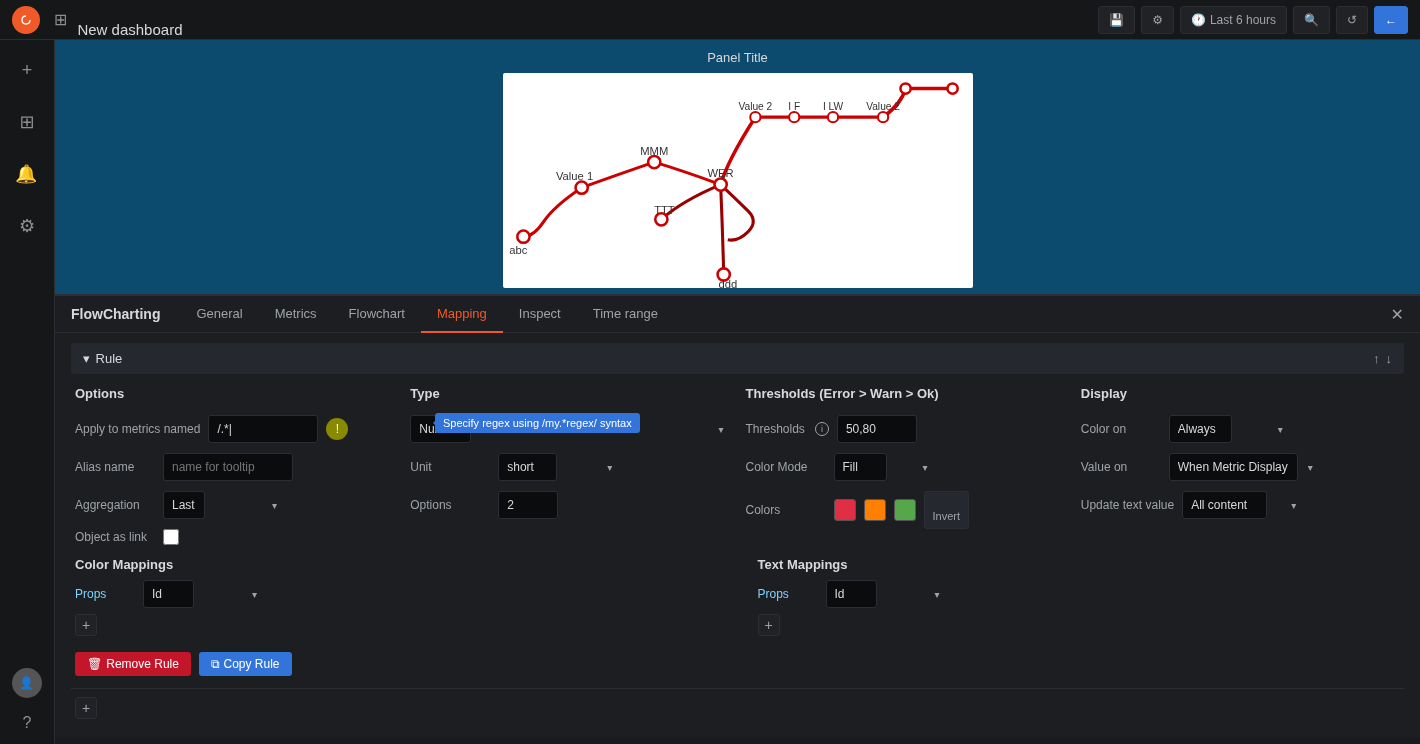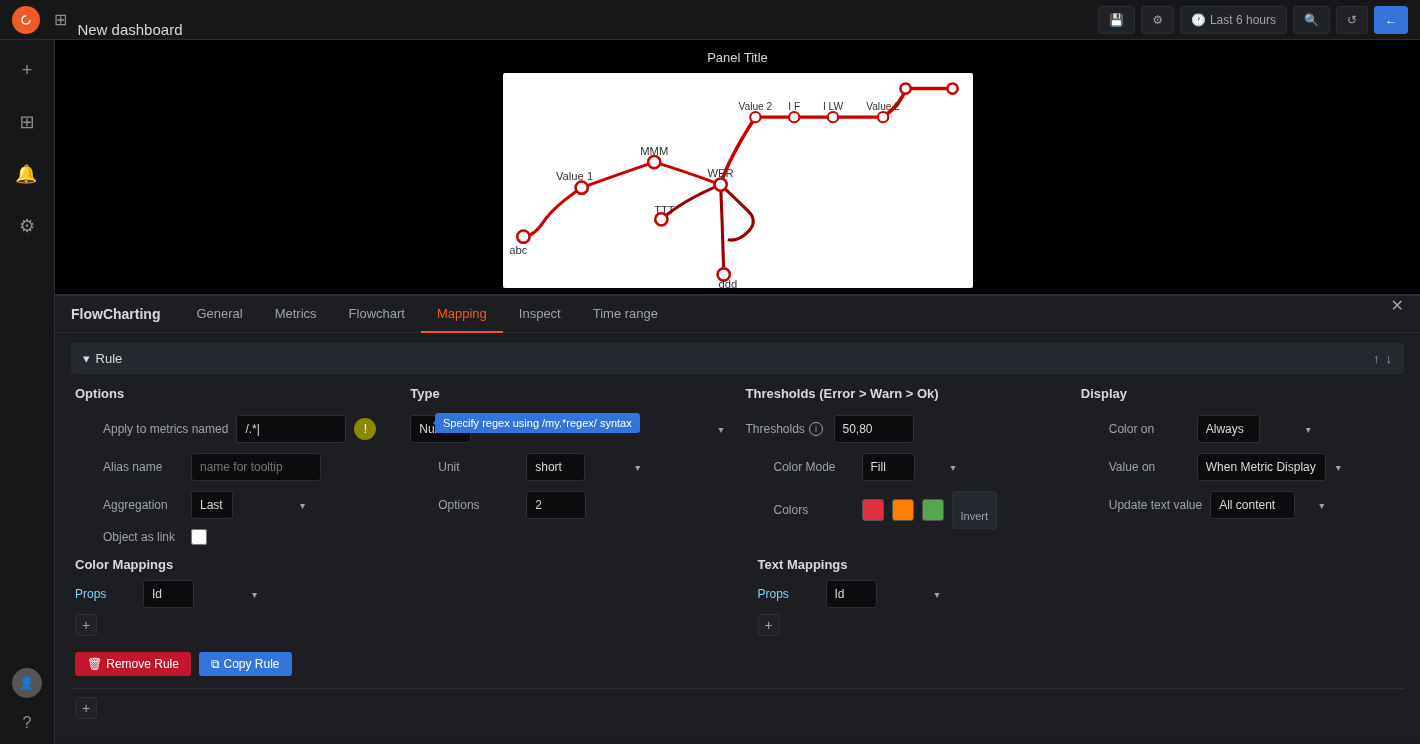--- a/index.html
+++ b/index.html
@@ -101,21 +101,21 @@
       top: 40px;
       left: 55px;
       right: 0;
       bottom: 0;
       overflow-y: auto;
       background: #1a1b1e;
     }
 
     
     .panel-area {
-      background: #000000;
+      background: #0c4a6e;
       padding: 10px 10px 6px 10px;
       min-height: 240px;
     }
     .panel-title {
       text-align: center;
       color: #d8d9da;
       font-size: 13px;
       margin-bottom: 8px;
     }
     .panel-chart-container {
@@ -133,20 +133,21 @@
     }
 
     
     .editor-panel {
       background: #1c1e21;
       border-top: 2px solid #2c2e33;
       padding: 0;
     }
     .editor-header {
       display: flex;
+      align-items: center;
       padding: 0 16px;
       border-bottom: 1px solid #2c2e33;
       background: #1c1e21;
     }
     .editor-title {
       color: #d8d9da;
       font-size: 14px;
       font-weight: 600;
       padding: 10px 0;
       margin-right: 20px;
@@ -221,21 +222,20 @@
     .form-row {
       display: flex;
       align-items: center;
       gap: 8px;
     }
     .form-label {
       color: #9fa3a7;
       font-size: 12px;
       min-width: 80px;
       flex-shrink: 0;
-      margin-left: 28px;
     }
     .form-input {
       background: #0b0c0e;
       border: 1px solid #2c2e33;
       color: #d8d9da;
       padding: 4px 8px;
       border-radius: 3px;
       font-size: 12px;
       flex: 1;
       height: 28px;
@@ -299,21 +299,21 @@
     .yellow-indicator {
       width: 22px; height: 22px;
       background: #8a8a00;
       border-radius: 50%;
       display: flex; align-items: center; justify-content: center;
       color: white;
       font-size: 12px;
       flex-shrink: 0;
     }
     .threshold-label-with-info {
-      display: flex; align-items: center; gap: 4px;
+      display: flex; align-items: center; gap: 10px;
       color: #9fa3a7; font-size: 12px; min-width: 80px;
     }
     .info-icon {
       width: 14px; height: 14px;
       border-radius: 50%;
       border: 1px solid #9fa3a7;
       color: #9fa3a7;
       font-size: 9px;
       display: flex; align-items: center; justify-content: center;
       cursor: pointer;

